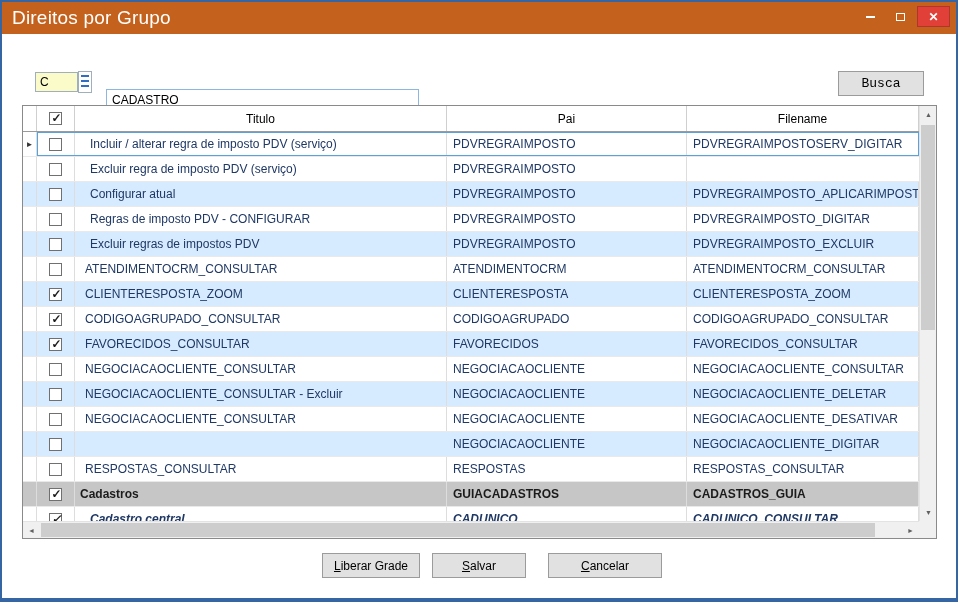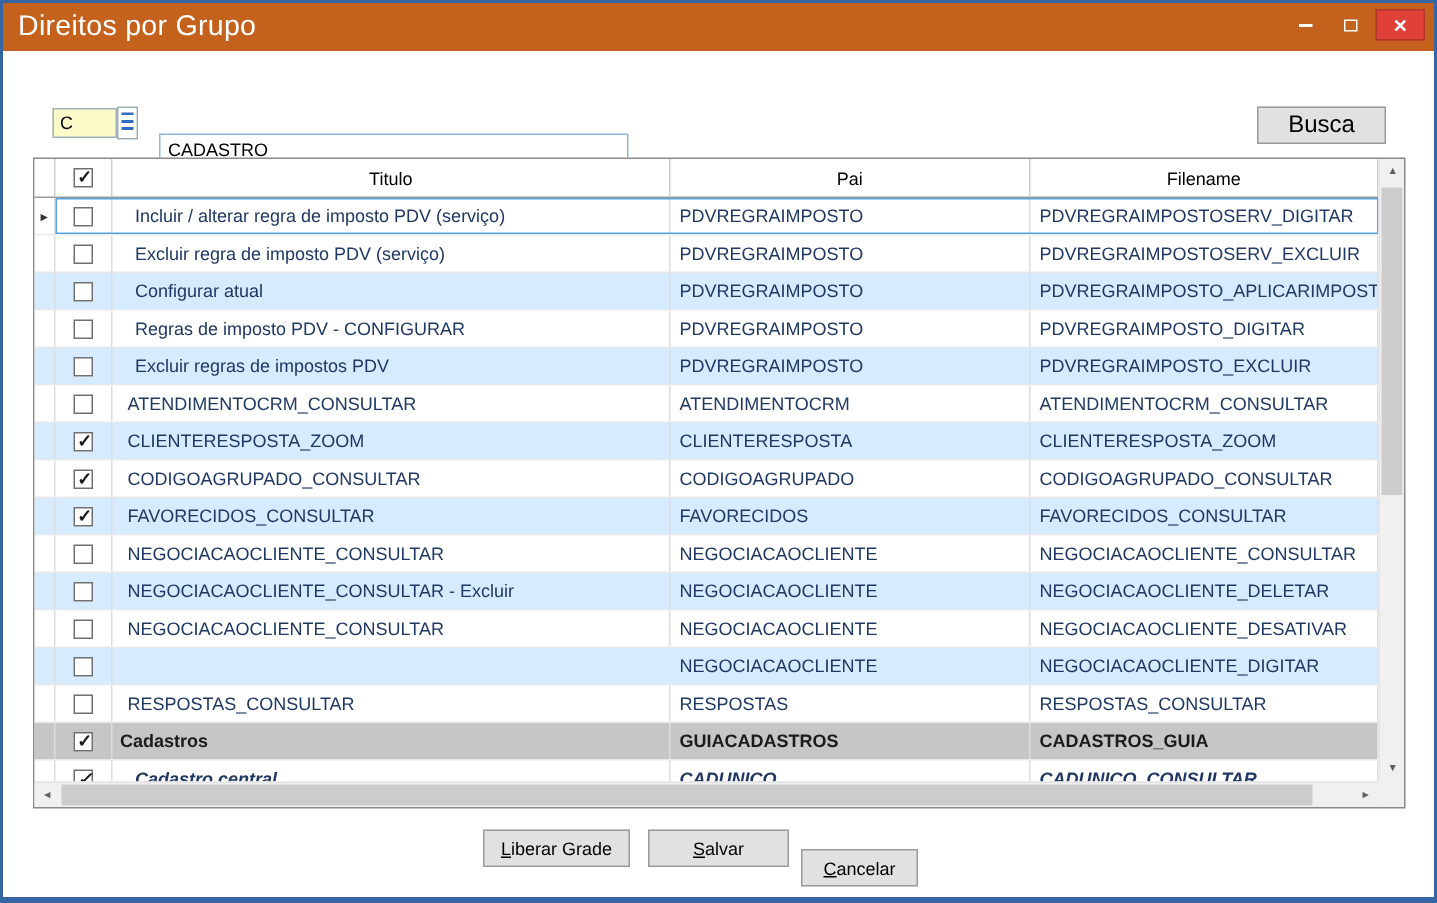--- a/index.html
+++ b/index.html
@@ -24,22 +24,22 @@
                 background:#FBFBC9; border:1px solid #9FAFBC; font-size:12px; padding-left:4px;
                 font-family:"Liberation Sans", sans-serif; color:#000; }
   .lookup-icon { position:absolute; left:76px; top:69px; width:14px; height:22px;
                  background:#fff; border:1px solid #9FAFBC; }
   .lookup-icon::after { content:""; position:absolute; inset:3px 2px;
                  background:repeating-linear-gradient(to bottom,#2E6FC4 0 2px,#fff 2px 5px); }
   .name-field { position:absolute; left:104px; top:87px; width:313px; height:22px;
                 background:#fff; border:1px solid #8CB8DF; font-size:12px; padding-left:5px;
                 font-family:"Liberation Sans", sans-serif; color:#000; }
   .busca-btn { position:absolute; left:836px; top:69px; width:86px; height:25px;
-               background:#E1E1E1; border:1px solid #9B9B9B; font-size:16px;
-               font-family:Liberation Sans, sans-serif; color:#000; }
+               background:#E1E1E1; border:1px solid #9B9B9B; font-size:13px;
+               font-family:Liberation Mono, monospace; color:#000; }
 
   
   .grid { position:absolute; left:20px; top:103px; width:915px; height:434px;
           border:1px solid #8A8A8A; background:#fff; }
   .grid-main { position:absolute; left:0; top:0; right:17px; bottom:17px; overflow:hidden; }
 
   .grid-header { display:flex; height:26px; background:#fff; border-bottom:1px solid #9B9B9B;
                  font-size:12px; color:#000; }
   .hcell { display:flex; align-items:center; justify-content:center; border-right:1px solid #CFCFCF; height:100%; }
 
@@ -81,21 +81,21 @@
   .hscroll .arr.left { left:0; } .hscroll .arr.right { right:0; }
   .hscroll .thumb { position:absolute; top:1px; bottom:1px; left:18px; right:44px; background:#CDCDCD; }
   .scroll-corner { position:absolute; right:0; bottom:0; width:17px; height:17px; background:#F0F0F0; }
 
   
   .footer-btn { position:absolute; top:551px; height:25px; background:#E1E1E1; border:1px solid #9B9B9B;
                 font-size:12px; font-family:"Liberation Sans", sans-serif; color:#000; }
   .footer-btn::first-letter { text-decoration:underline; }
   .btn-liberar { left:320px; width:98px; }
   .btn-salvar { left:430px; width:94px; }
-  .btn-cancelar { left:532px; width:78px;margin-top:13px; }
+  .btn-cancelar { left:546px; width:114px; }
 </style>
 </head>
 <body>
 
 <div class="window">
 
   <div class="titlebar">
     <span class="title">Direitos por Grupo</span>
     <div class="win-controls">
       <div class="wbtn">
@@ -134,21 +134,20 @@
             <div class="cell c-pai">PDVREGRAIMPOSTO</div>
             <div class="cell c-file">PDVREGRAIMPOSTOSERV_DIGITAR</div>
           </div>
           <div class="grid-row">
             <div class="cell c-ind"></div>
             <div class="cell c-check">
               <span class="cb"></span>
             </div>
             <div class="cell c-titulo" style="padding-left: 15px;">Excluir regra de imposto PDV (serviço)</div>
             <div class="cell c-pai">PDVREGRAIMPOSTO</div>
-            <div class="cell c-file">PDVREGRAIMPOSTOSERV_EXCLUIR</div>
           </div>
           <div class="grid-row alt">
             <div class="cell c-ind"></div>
             <div class="cell c-check">
               <span class="cb"></span>
             </div>
             <div class="cell c-titulo" style="padding-left: 15px;">Configurar atual</div>
             <div class="cell c-pai">PDVREGRAIMPOSTO</div>
             <div class="cell c-file">PDVREGRAIMPOSTO_APLICARIMPOSTO</div>
           </div>

